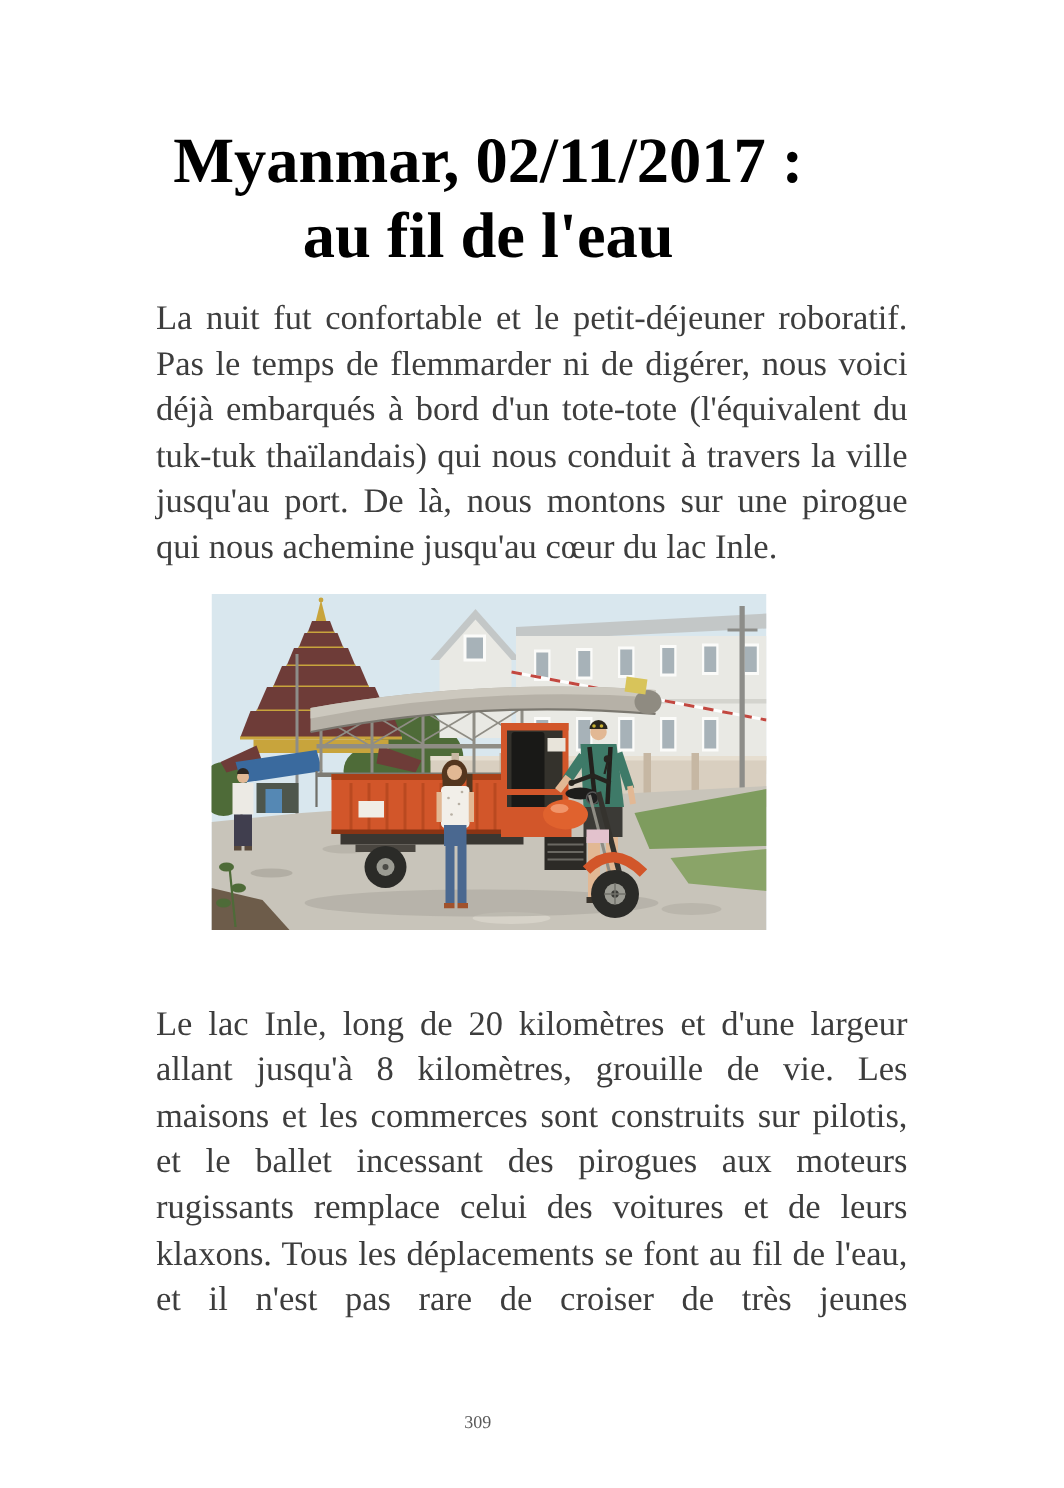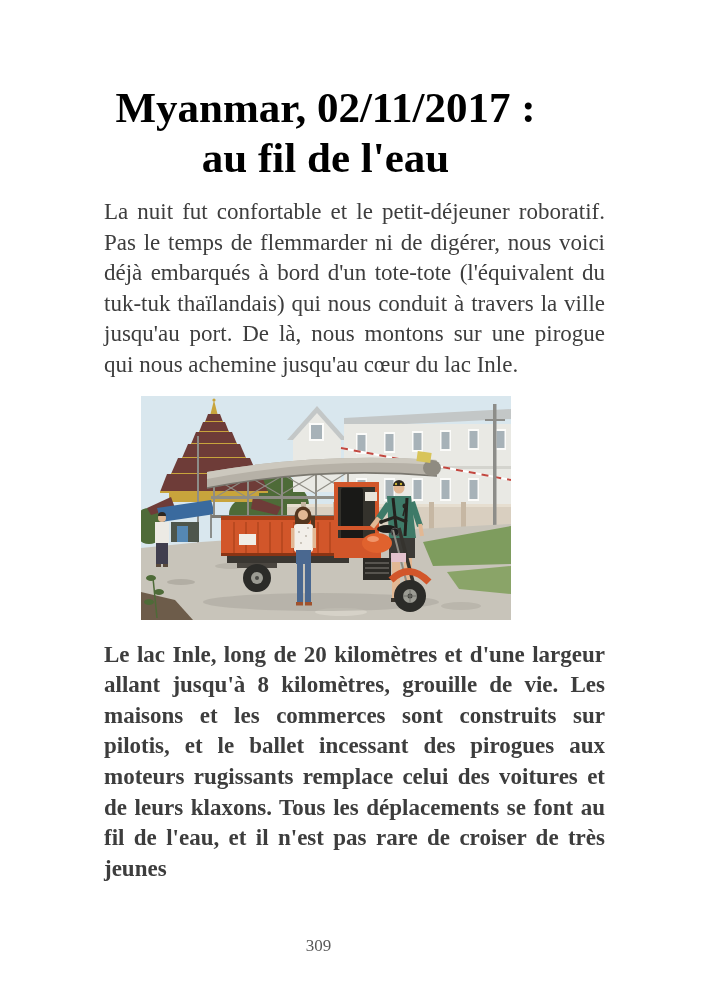--- a/index.html
+++ b/index.html
@@ -24,32 +24,32 @@
     color:var(--title,#000);
     letter-spacing:0;
   }
   .body-para {
     font-size:23px; line-height:30.6px;
     text-align:justify;
     color:var(--text,#3d3d3d);
     width:501px;
   }
   .para-1 { margin-top:14px; }
-  .para-2 { margin-top:20px; text-align-last:justify;font-weight:bold; }
+  .para-2 { margin-top:48px; text-align-last:justify; }
   .photo-fig {
     width:370px; height:224px;
     margin:15px auto 0 auto;
     display:block;
   }
   .photo-fig svg { display:block; }
   .page-footer {
     position:absolute;
     left:14px; right:0; bottom:36px;
     text-align:center;
-    font-size:17px;
+    font-size:12px;
     color:var(--page-number,#5a5a5a);
   }
   
   .f-sky{fill:var(--sky,#d9e7ee)} .f-tree{fill:var(--tree-green,#4e6b38)} .f-roof{fill:var(--building-roof,#c3c7c7)}
   .f-wall{fill:var(--building-wall,#e9e9e4)} .f-pane{fill:var(--window-pane,#a7b2b8)}
   .f-frame{fill:#fbfbf9} .f-fence{fill:var(--fence,#d9cfc0)} .f-post{fill:#c6b7a3}
   .f-pagoda{fill:var(--pagoda-roof,#6e3c38)} .f-gold{fill:var(--pagoda-gold,#c8a43c)}
   .f-tarp{fill:var(--tarp-blue,#3a6a9e)} .f-ground{fill:var(--ground,#c8c4ba)}
   .f-grass{fill:var(--grass,#7e9c5e)} .f-grass2{fill:#8aa468}
   .f-soil{fill:var(--soil-dark,#6d5c4a)} .f-orange{fill:var(--truck-orange,#d2562a)}

